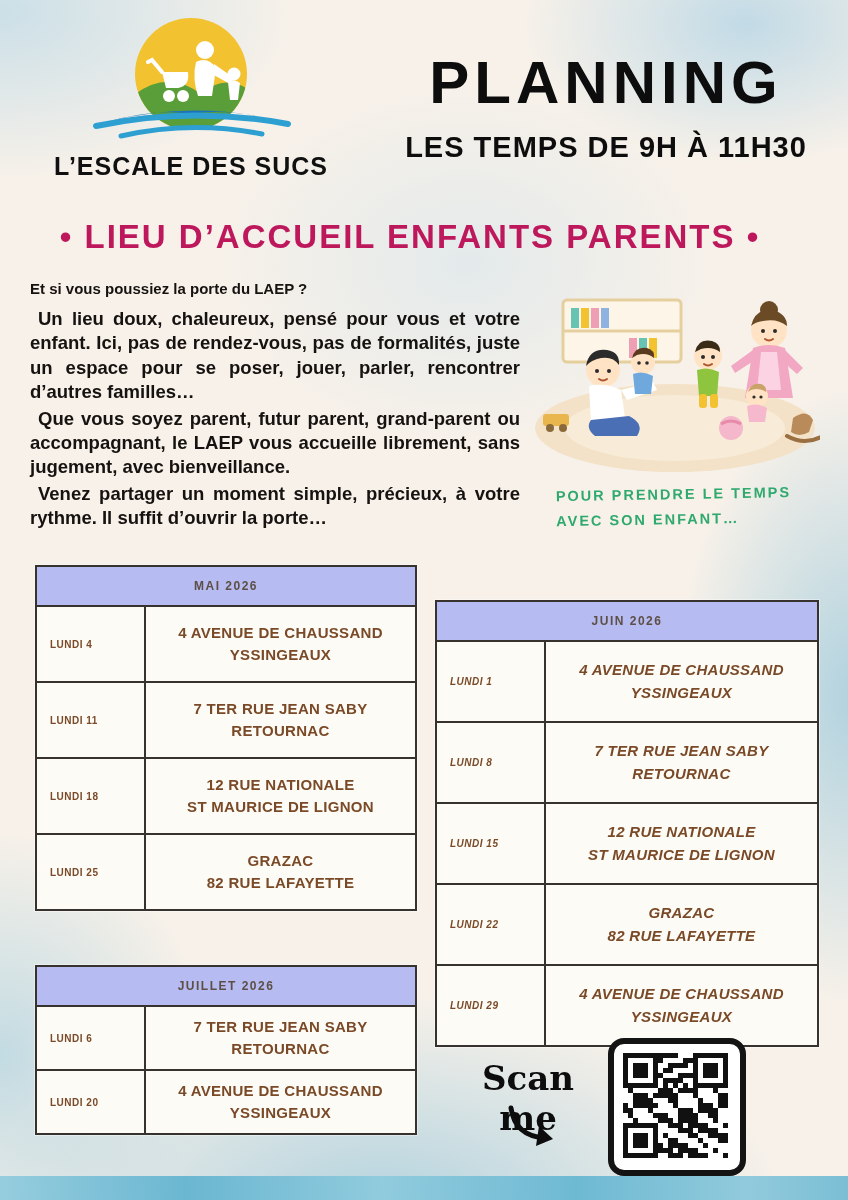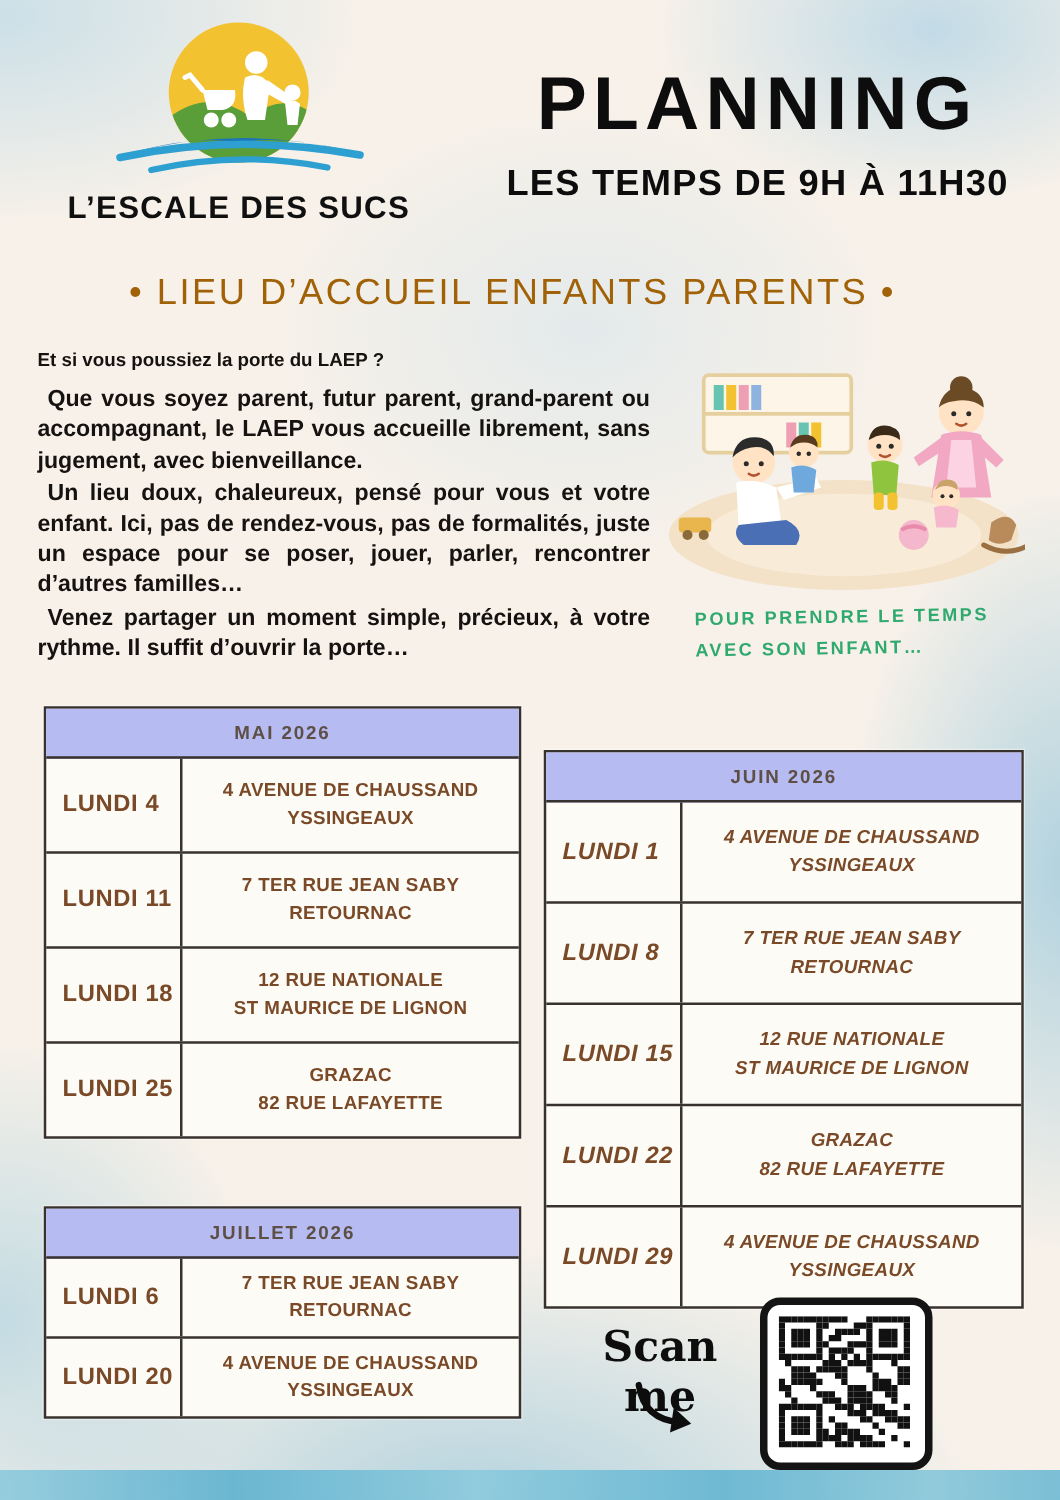--- a/index.html
+++ b/index.html
@@ -18,40 +18,40 @@
   .abs{position:absolute;}
   
   .logo-block{left:36px;top:12px;width:310px;text-align:center;}
   .logo-svg{display:block;margin:0 auto;}
   .org-name{font-size:25px;font-weight:bold;letter-spacing:1px;color:#101010;margin-top:2px;}
   .title-block{left:378px;top:48px;width:456px;text-align:center;color:#0d0d0d;}
   .main-title{font-size:60px;font-weight:bold;letter-spacing:5px;}
   .sub-title{font-size:29px;font-weight:bold;letter-spacing:1px;margin-top:14px;}
   
   .banner{left:0;top:218px;width:820px;text-align:center;
-    color:#a16207;font-size:29px;font-weight:normal;letter-spacing:2px;}
+    color:#be185d;font-size:33px;font-weight:bold;letter-spacing:2px;}
   
   .intro{left:30px;top:280px;width:490px;color:#151210;}
   .intro .question{font-size:15px;font-weight:bold;margin:0 0 10px 0;}
   .intro p.para{font-size:18.5px;font-weight:bold;line-height:1.32;margin:0 0 2px 0;
     text-align:justify;text-indent:8px;}
   
   .illus{left:525px;top:278px;width:295px;height:200px;}
   .illus-caption{left:556px;top:482px;width:260px;color:#2fa96d;
     font-size:14.5px;font-weight:bold;letter-spacing:2px;line-height:1.7;
     white-space:pre-line;transform:rotate(-1deg);}
   
   .sched-table{background:#fdfbf5;border:2px solid #38322e;box-shadow:0 0 0 1px rgba(255,255,255,.4);}
   .t-header{height:38px;background:#b6bbf1;border-bottom:2px solid #38322e;
     display:flex;align-items:center;justify-content:center;
-    font-size:15px;font-weight:bold;letter-spacing:1.5px;color:#5d4f46;}
+    font-size:12px;font-weight:bold;letter-spacing:1.5px;color:#5d4f46;}
   .t-row{display:flex;border-bottom:2px solid #38322e;}
   .t-row:last-child{border-bottom:none;}
   .t-day{width:94px;border-right:2px solid #38322e;display:flex;align-items:center;
-    padding-left:13px;font-size:19px;font-weight:bold;color:#7a4a28;letter-spacing:.5px;}
+    padding-left:13px;font-size:10px;font-weight:bold;color:#7a4a28;letter-spacing:.5px;}
   .t-addr{flex:1;display:flex;align-items:center;justify-content:center;text-align:center;
     font-size:15px;font-weight:bold;color:#7a4a28;white-space:pre-line;line-height:1.5;letter-spacing:.3px;}
   .tbl-mai{left:35px;top:565px;width:378px;}
   .tbl-mai .t-row{height:74px;}
   .tbl-juin{left:435px;top:600px;width:380px;}
   .tbl-juin .t-row{height:79px;font-style:italic;}
   .tbl-juillet{left:35px;top:965px;width:378px;}
   .tbl-juillet .t-row{height:62px;}
   
   .scanme{left:448px;top:1058px;width:160px;text-align:center;
@@ -100,22 +100,22 @@
 
 <div class="abs title-block">
   <div class="main-title">PLANNING</div>
   <div class="sub-title">LES TEMPS DE 9H À 11H30</div>
 </div>
 
 <div class="abs banner">• LIEU D’ACCUEIL ENFANTS PARENTS •</div>
 
 <div class="abs intro">
   <p class="question">Et si vous poussiez la porte du LAEP ?</p>
+  <p class="para">Un lieu doux, chaleureux, pensé pour vous et votre enfant. Ici, pas de rendez-vous, pas de formalités, juste un espace pour se poser, jouer, parler, rencontrer d’autres familles…</p>
   <p class="para">Que vous soyez parent, futur parent, grand-parent ou accompagnant, le LAEP vous accueille librement, sans jugement, avec bienveillance.</p>
-  <p class="para">Un lieu doux, chaleureux, pensé pour vous et votre enfant. Ici, pas de rendez-vous, pas de formalités, juste un espace pour se poser, jouer, parler, rencontrer d’autres familles…</p>
   <p class="para">Venez partager un moment simple, précieux, à votre rythme. Il suffit d’ouvrir la porte…</p>
 </div>
 
 <svg class="abs illus" viewBox="0 0 295 200">
 
   <ellipse cx="150" cy="150" rx="140" ry="44" fill="#f3e2c8"></ellipse>
   <ellipse cx="150" cy="150" rx="110" ry="33" fill="#f8ecd8"></ellipse>
 
   <rect x="38" y="22" width="118" height="62" rx="4" fill="#fdf6e8" stroke="#e3c astrologer" stroke-width="0"></rect>
   <rect x="38" y="22" width="118" height="62" rx="4" fill="#fdf6e8" stroke="#e6cf9e" stroke-width="3"></rect>

